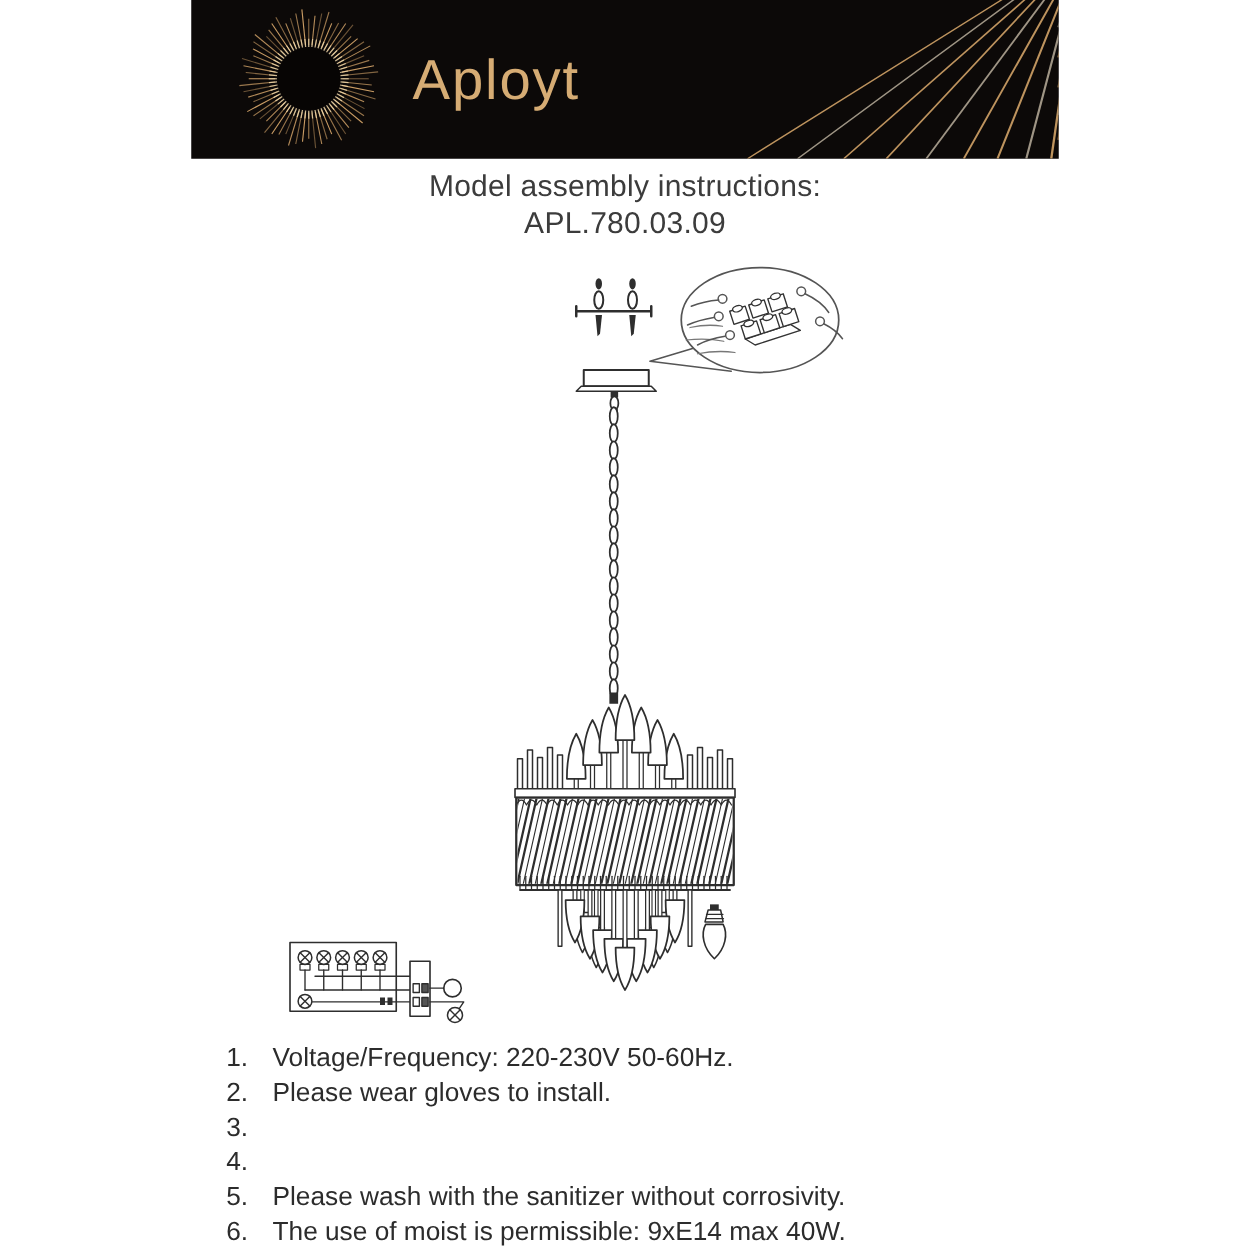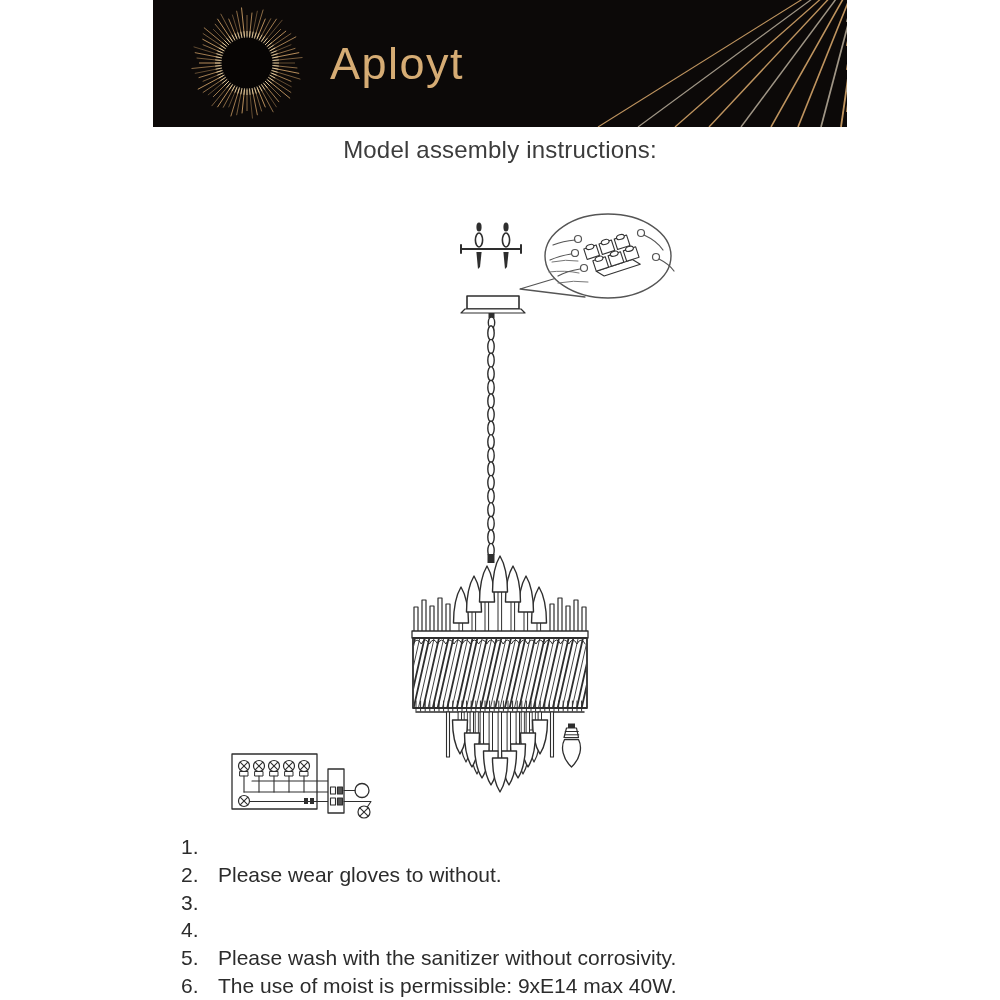--- a/index.html
+++ b/index.html
@@ -179,20 +179,21 @@
           <line x1="712" y1="-40" x2="694" y2="92" stroke="#a89e8d" stroke-width="2.00" opacity="0.95"></line>
           <line x1="712" y1="-40" x2="694" y2="70" stroke="#c99c64" stroke-width="2.09" opacity="0.95"></line>
           <line x1="712" y1="-40" x2="694" y2="46" stroke="#c99c64" stroke-width="2.18" opacity="0.95"></line>
           <line x1="712" y1="-40" x2="694" y2="22" stroke="#a89e8d" stroke-width="2.27" opacity="0.95"></line>
         </g>
     </svg>
   </div>
 
   <div class="title-block">
     <div class="title-line">Model assembly instructions:</div>
+    <div class="title-line">APL.780.03.09</div>
   </div>
 
   <svg class="diagram" width="700" height="625" viewBox="150 205 700 625" stroke-linecap="round" stroke-linejoin="round">
 
     <g stroke="#2e2e2e" fill="none">
       <path d="M461,245 v8 M461,249 h60 M521,245 v8" stroke-width="2"></path>
       <ellipse cx="479" cy="227" rx="2.6" ry="4.5" fill="#2e2e2e" stroke="none"></ellipse>
       <ellipse cx="479" cy="240" rx="3.6" ry="7" fill="#fff" stroke-width="1.6"></ellipse>
       <path d="M476.4,252 L481.6,252 L480,267 L478,269 Z" fill="#2e2e2e" stroke="none"></path>
       <ellipse cx="506" cy="227" rx="2.6" ry="4.5" fill="#2e2e2e" stroke="none"></ellipse>
@@ -461,24 +462,25 @@
         <line x1="240.15" y1="804.85" x2="247.85" y2="797.15" stroke="#2e2e2e" stroke-width="1.1"></line>
         <circle cx="364" cy="812" r="6" fill="#fff" stroke="#2e2e2e" stroke-width="1.2"></circle>
         <line x1="359.8" y1="807.8" x2="368.2" y2="816.2" stroke="#2e2e2e" stroke-width="1.1"></line>
         <line x1="359.8" y1="816.2" x2="368.2" y2="807.8" stroke="#2e2e2e" stroke-width="1.1"></line>
       </g>
   </svg>
 
   <ol class="instructions">
     <li>
       <span class="num">1.</span>
+      <span class="txt">Voltage/Frequency: 220-230V 50-60Hz.</span>
     </li>
     <li>
       <span class="num">2.</span>
-      <span class="txt">Please wear gloves to without.</span>
+      <span class="txt">Please wear gloves to install.</span>
     </li>
     <li>
       <span class="num">3.</span>
     </li>
     <li>
       <span class="num">4.</span>
     </li>
     <li>
       <span class="num">5.</span>
       <span class="txt">Please wash with the sanitizer without corrosivity.</span>

